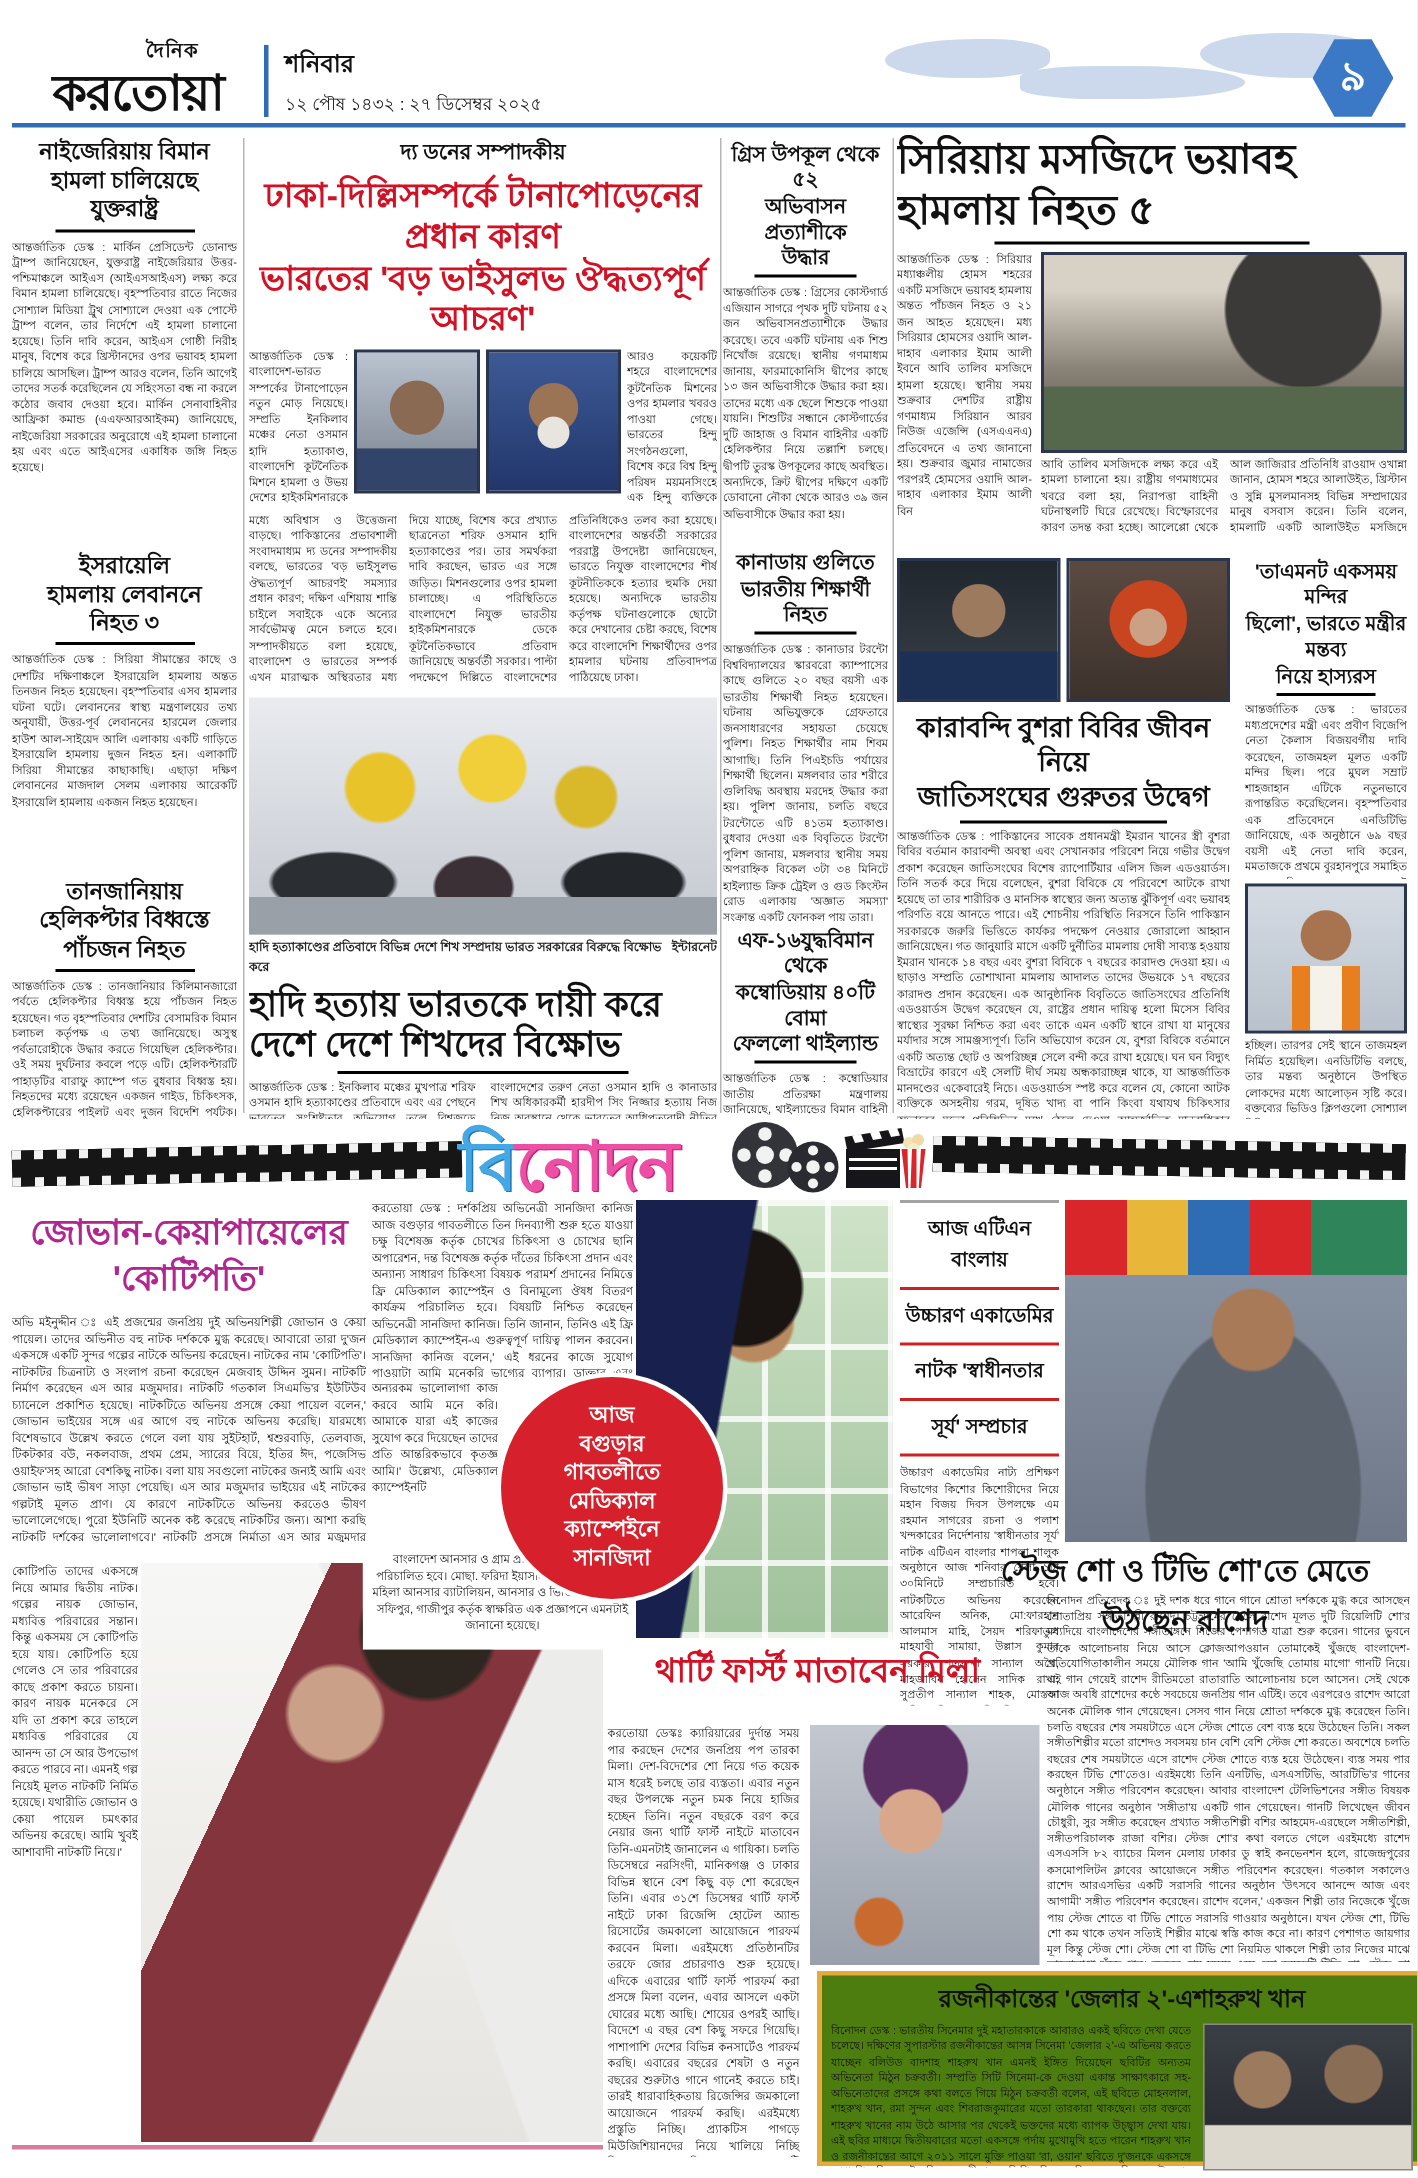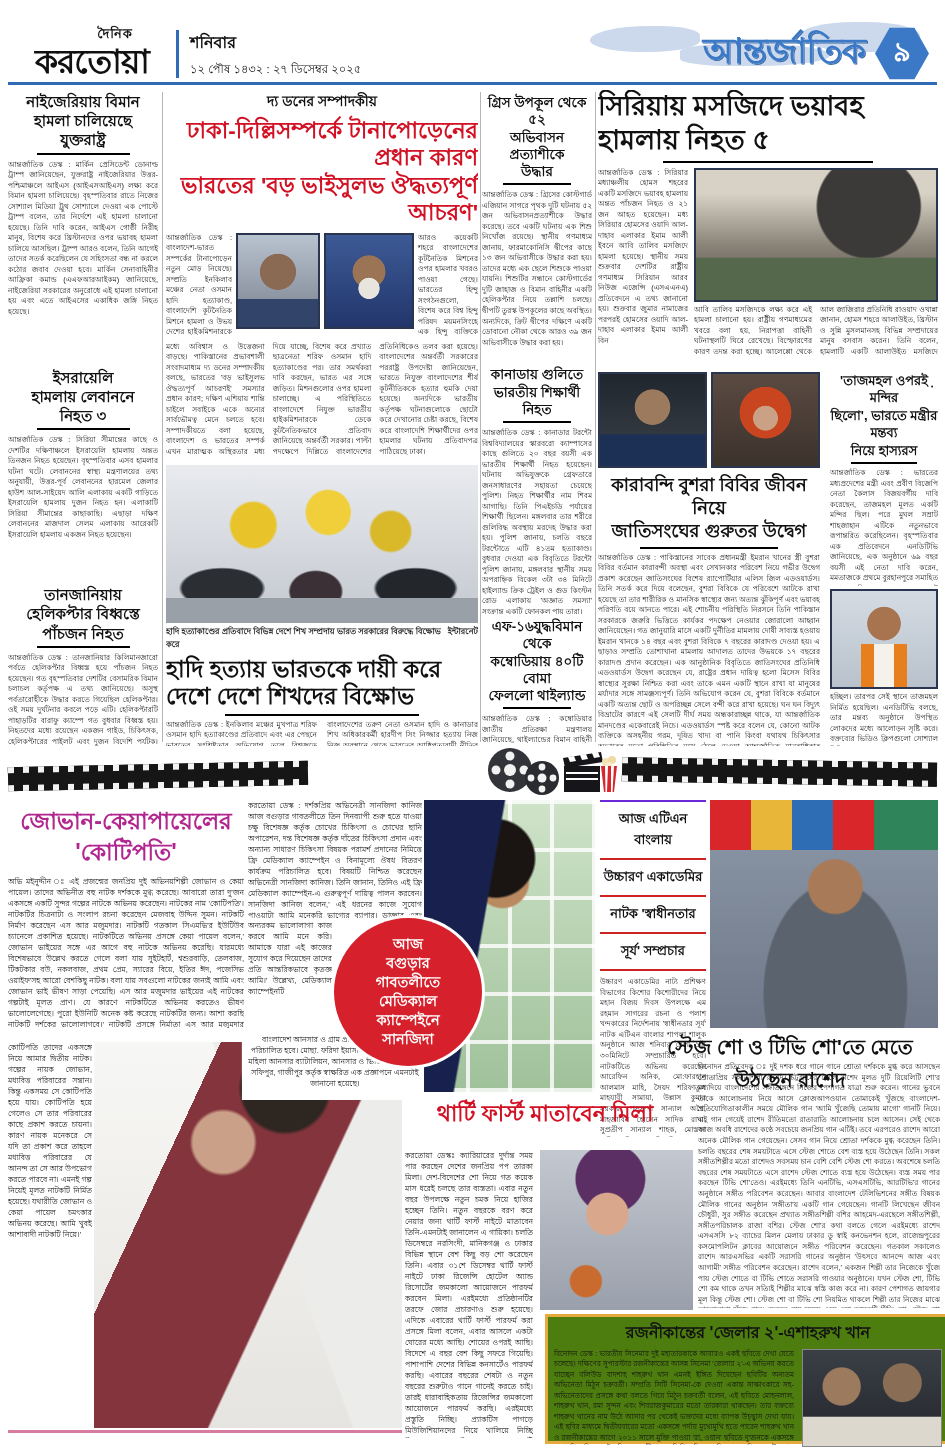--- a/index.html
+++ b/index.html
@@ -29,21 +29,21 @@
   .vsep{position:absolute;top:92px;height:650px;width:1px;background:#b5b5b5;}
   .news-title{font-weight:800;text-align:center;line-height:1.28;white-space:pre-line;}
   .rl::after{content:"";display:block;width:62%;margin:3px auto 0;border-bottom:2px solid #000;}
   .bt{font-size:7.4px;line-height:1.42;text-align:justify;overflow:hidden;}
   #col1{position:absolute;left:8px;top:90px;width:150px;height:656px;overflow:hidden;}
   #col1 .news-title{font-size:15px;margin:2px 0 5px;}
   #col3{position:absolute;left:482px;top:90px;width:110px;height:656px;overflow:hidden;}
   #col3 .news-title{font-size:13.5px;margin:4px 0 5px;}
   #center{position:absolute;left:166px;top:90px;width:312px;height:656px;overflow:hidden;}
   .kicker{font-size:14px;font-weight:800;text-align:center;}
-  .red-head{font-size:22.5px;font-weight:800;color:#d21224;text-align:right;line-height:1.22;
+  .red-head{font-size:22.5px;font-weight:800;color:#d21224;text-align:center;line-height:1.22;
             white-space:pre-line;margin-top:3px;}
   .c-row{display:flex;gap:4px;margin-top:6px;height:104px;}
   .c-row .bt{flex:none;}
   .pframe{border:2px solid #2a3550;box-sizing:border-box;}
   .threecol{columns:3;column-gap:8px;height:118px;margin-top:5px;}
   .twocol{columns:2;column-gap:10px;height:104px;margin-top:4px;}
   .caption{display:flex;justify-content:flex-end;font-size:8.2px;font-weight:700;
            margin-top:2px;color:#222;}
   .black-head{font-size:23px;font-weight:800;text-align:left;line-height:1.2;
               white-space:pre-line;margin-top:5px;}
@@ -161,21 +161,20 @@
   <div class="dateblock">
     <div class="day">শনিবার</div>
     <div class="dateline">১২ পৌষ ১৪৩২ : ২৭ ডিসেম্বর ২০২৫</div>
   </div>
   <div class="worldmap">
       <i class="b1"></i>
       <i class="b2"></i>
       <i class="b3"></i>
     </div>
   <div class="intl">
-    <span class="intl-txt">আন্তর্জাতিক</span>
     <span class="hex">
         <span>৯</span>
       </span>
   </div>
   <div class="blue-rule"></div>
 
   <div class="vsep" style="left:162px;"></div>
   <div class="vsep" style="left:480px;"></div>
   <div class="vsep" style="left:595px;"></div>
 
@@ -256,32 +255,35 @@
       <div style="width:222px;">
         <div style="display:flex;gap:4px;">
           <div class="ph ph-imran pframe" style="width:109px;height:96px;"></div>
           <div class="ph ph-bushra pframe" style="width:109px;height:96px;"></div>
         </div>
         <div class="bush-head rl">কারাবন্দি বুশরা বিবির জীবন নিয়ে
 জাতিসংঘের গুরুতর উদ্বেগ</div>
         <div class="bt" style="height:228px;">আন্তর্জাতিক ডেস্ক : পাকিস্তানের সাবেক প্রধানমন্ত্রী ইমরান খানের স্ত্রী বুশরা বিবির বর্তমান কারাবন্দী অবস্থা এবং সেখানকার পরিবেশ নিয়ে গভীর উদ্বেগ প্রকাশ করেছেন জাতিসংঘের বিশেষ র‍্যাপোর্টিয়ার এলিস জিল এডওয়ার্ডস। তিনি সতর্ক করে দিয়ে বলেছেন, বুশরা বিবিকে যে পরিবেশে আটকে রাখা হয়েছে তা তার শারীরিক ও মানসিক স্বাস্থ্যের জন্য অত্যন্ত ঝুঁকিপূর্ণ এবং ভয়াবহ পরিণতি বয়ে আনতে পারে। এই শোচনীয় পরিস্থিতি নিরসনে তিনি পাকিস্তান সরকারকে জরুরি ভিত্তিতে কার্যকর পদক্ষেপ নেওয়ার জোরালো আহ্বান জানিয়েছেন। গত জানুয়ারি মাসে একটি দুর্নীতির মামলায় দোষী সাব্যস্ত হওয়ায় ইমরান খানকে ১৪ বছর এবং বুশরা বিবিকে ৭ বছরের কারাদণ্ড দেওয়া হয়। এ ছাড়াও সম্প্রতি তোশাখানা মামলায় আদালত তাদের উভয়কে ১৭ বছরের কারাদণ্ড প্রদান করেছেন। এক আনুষ্ঠানিক বিবৃতিতে জাতিসংঘের প্রতিনিধি এডওয়ার্ডস উদ্বেগ করেছেন যে, রাষ্ট্রের প্রধান দায়িত্ব হলো মিসেস বিবির স্বাস্থ্যের সুরক্ষা নিশ্চিত করা এবং তাকে এমন একটি স্থানে রাখা যা মানুষের মর্যাদার সঙ্গে সামঞ্জস্যপূর্ণ। তিনি অভিযোগ করেন যে, বুশরা বিবিকে বর্তমানে একটি অত্যন্ত ছোট ও অপরিচ্ছন্ন সেলে বন্দী করে রাখা হয়েছে। ঘন ঘন বিদ্যুৎ বিভ্রাটের কারণে এই সেলটি দীর্ঘ সময় অন্ধকারাচ্ছন্ন থাকে, যা আন্তর্জাতিক মানদণ্ডের একেবারেই নিচে। এডওয়ার্ডস স্পষ্ট করে বলেন যে, কোনো আটক ব্যক্তিকে অসহনীয় গরম, দূষিত খাদ্য বা পানি কিংবা যথাযথ চিকিৎসার অভাবের মতো পরিস্থিতির মুখে ঠেলে দেওয়া আন্তর্জাতিক মানবাধিকার আইনের পরিপন্থী। জাতিসংঘের এই বিশেষ র‍্যাপোর্টিয়ার ইতিমধ্যেই পাকিস্তান সরকারকে আনুষ্ঠানিকভাবে বুশরা বিবির শারীরিক অবস্থা ও কারাপরিবেশের বিষয়ে অবহিত করেছেন। চলতি মাসের শুরুর দিকে তিনি ৭৩ বছর বয়সী সাবেক প্রধানমন্ত্রী ইমরান খানের কারাজীবন নিয়েও উদ্বেগ প্রকাশ করেছিলেন।</div>
       </div>
       <div style="width:108px;">
-        <div class="taj-head rl">'তাজমহল ওপরই় মন্দির
+        <div class="taj-head rl">'তাএমনট একসময় মন্দির
 ছিলো', ভারতে মন্ত্রীর মন্তব্য
 নিয়ে হাস্যরস</div>
         <div class="bt" style="height:118px;">আন্তর্জাতিক ডেস্ক : ভারতের মধ্যপ্রদেশের মন্ত্রী এবং প্রবীণ বিজেপি নেতা কৈলাস বিজয়বর্গীয় দাবি করেছেন, তাজমহল মূলত একটি মন্দির ছিল। পরে মুঘল সম্রাট শাহজাহান এটিকে নতুনভাবে রূপান্তরিত করেছিলেন। বৃহস্পতিবার এক প্রতিবেদনে এনডিটিভি জানিয়েছে, এক অনুষ্ঠানে ৬৯ বছর বয়সী এই নেতা দাবি করেন, মমতাজকে প্রথমে বুরহানপুরে সমাহিত করা হয়েছিল। পরে তার দেহ সেই স্থানে সরিয়ে নেওয়া হয়- যেখানে একটি মন্দির নির্মিত</div>
         <div class="ph ph-bjp pframe" style="width:100%;height:100px;margin:3px 0;"></div>
         <div class="bt" style="height:128px;">হচ্ছিল। তারপর সেই স্থানে তাজমহল নির্মিত হয়েছিল। এনডিটিভি বলছে, তার মন্তব্য অনুষ্ঠানে উপস্থিত লোকদের মধ্যে আলোড়ন সৃষ্টি করে। বক্তব্যের ভিডিও ক্লিপগুলো সোশ্যাল মিডিয়ায় ব্যাপকভাবে শেয়ার করা হয়। এর ফলে বহুমুখী তীব্র প্রতিক্রিয়া দেখা দেয়। এদিকে, বিজয়বর্গীয়ের এমন মন্তব্যের তীব্র প্রতিক্রিয়া জানিয়েছে ভারতের বিরোধী দল কংগ্রেস। দলটির মুখপাত্র ভূপেন্দ্র গুপ্ত বলেছেন, বিজেপি মন্ত্রীরা সীমা অতিক্রম করছেন এবং জনসাধারণের আলোচনায় বিভ্রান্তি তৈরি করছেন।</div>
       </div>
     </div>
   </div>
 
   <div class="strip" id="strip-l"></div>
   <div class="strip" id="strip-r"></div>
+  <div class="ent-title">
+    <span class="ent-blue">বি</span><span class="ent-pink">নোদন</span>
+  </div>
   <div class="ent-icons">
     <svg width="132" height="52" viewBox="0 0 132 52">
       <circle cx="24" cy="24" r="22" fill="#33343a"></circle>
         <circle cx="24" cy="24" r="6" fill="#f2f2f2"></circle>
       <circle cx="24" cy="10" r="4.5" fill="#f2f2f2"></circle>
         <circle cx="24" cy="38" r="4.5" fill="#f2f2f2"></circle>
       <circle cx="10" cy="24" r="4.5" fill="#f2f2f2"></circle>
         <circle cx="38" cy="24" r="4.5" fill="#f2f2f2"></circle>
       <circle cx="56" cy="32" r="17" fill="#2a2b30"></circle>
         <circle cx="56" cy="32" r="4.5" fill="#f2f2f2"></circle>
@@ -323,21 +325,21 @@
   <div class="ent-bt" id="san-c">বাংলাদেশ আনসার ও গ্রাম প্রতিরক্ষা বাহিনী কর্তৃক পরিচালিত হবে। মোছা. ফরিদা ইয়াসমিন, উপপরিচালক-১ মহিলা আনসার ব্যাটালিয়ন, আনসার ও ভিডিপি একাডেমি, সফিপুর, গাজীপুর কর্তৃক স্বাক্ষরিত এক প্রজ্ঞাপনে এমনটাই জানানো হয়েছে।</div>
   <div class="ph ph-sanjida" id="san-photo"></div>
   <div id="badge">আজ
 বগুড়ার
 গাবতলীতে
 মেডিক্যাল
 ক্যাম্পেইনে
 সানজিদা</div>
 
   <div id="atn">
-    <div class="atn-line" style="border-top:2px solid #6d28d9;">আজ এটিএন বাংলায়</div>
+    <div class="atn-line" style="border-top:2px solid #a3a3a3;">আজ এটিএন বাংলায়</div>
     <div class="atn-line">উচ্চারণ একাডেমির</div>
     <div class="atn-line">নাটক 'স্বাধীনতার</div>
     <div class="atn-line">সূর্য' সম্প্রচার</div>
     <div class="ent-bt">উচ্চারণ একাডেমির নাট্য প্রশিক্ষণ বিভাগের কিশোর কিশোরীদের নিয়ে মহান বিজয় দিবস উপলক্ষে এম রহমান সাগরের রচনা ও পলাশ খন্দকারের নির্দেশনায় 'স্বাধীনতার সূর্য' নাটক এটিএন বাংলার শাপলা শালুক অনুষ্ঠানে আজ শনিবার বেলা ১টা ৩০মিনিটে সম্প্রচারিত হবে। নাটকটিতে অভিনয় করেছেন আরেফিন অনিক, মো:ফারহান আলমাস মাহি, সৈয়দ শরিফাতুল মাহযাবী সামায়া, উল্লাস কুমার সরকার, শতদ্রুপা সান্যাল অথৈ, মাহজাবিন হোসেন সাদিক রাখা, সুপ্রতীপ সান্যাল শাহক, মোস্তফা মাহির সাদিক। খবর বিজ্ঞপ্তির।</div>
   </div>
 
   <div class="ph ph-rashed" id="rashed-photo"></div>
   <div id="rashed-head">স্টেজ শো ও টিভি শো'তে মেতে উঠছেন রাশেদ</div>
   <div class="ent-bt" id="rashed-body">বিনোদন প্রতিবেদক ঃ দুই দশক ধরে গানে গানে শ্রোতা দর্শককে মুগ্ধ করে আসছেন শ্রোতাপ্রিয় সঙ্গীতশিল্পী রাশেদ। চট্টগ্রামের ছেলে রাশেদ মূলত দুটি রিয়েলিটি শো'র মধ্যদিয়ে বাংলাদেশের সঙ্গীতাঙ্গনে নিজের পেশাগত যাত্রা শুরু করেন। গানের ভুবনে তাকে আলোচনায় নিয়ে আসে ক্লোজআপওয়ান তোমাকেই খুঁজছে বাংলাদেশ-প্রতিযোগিতাকালীন সময়ে মৌলিক গান 'আমি খুঁজেছি তোমায় মাগো' গানটি নিয়ে। এই গান গেয়েই রাশেদ রীতিমতো রাতারাতি আলোচনায় চলে আসেন। সেই থেকে আজ অবধি রাশেদের কণ্ঠে সবচেয়ে জনপ্রিয় গান এটিই। তবে এরপরেও রাশেদ আরো অনেক মৌলিক গান গেয়েছেন। সেসব গান নিয়ে শ্রোতা দর্শককে মুগ্ধ করেছেন তিনি। চলতি বছরের শেষ সময়টাতে এসে স্টেজ শোতে বেশ ব্যস্ত হয়ে উঠেছেন তিনি। সকল সঙ্গীতশিল্পীর মতো রাশেদও সবসময় চান বেশি বেশি স্টেজ শো করতে। অবশেষে চলতি বছরের শেষ সময়টাতে এসে রাশেদ স্টেজ শোতে ব্যস্ত হয়ে উঠেছেন। ব্যস্ত সময় পার করছেন টিভি শো'তেও। এরইমধ্যে তিনি এনটিভি, এসএসটিভি, আরটিভি'র গানের অনুষ্ঠানে সঙ্গীত পরিবেশন করেছেন। আবার বাংলাদেশ টেলিভিশনের সঙ্গীত বিষয়ক মৌলিক গানের অনুষ্ঠান 'সঙ্গীতা'য় একটি গান গেয়েছেন। গানটি লিখেছেন জীবন চৌধুরী, সুর সঙ্গীত করেছেন প্রখ্যাত সঙ্গীতশিল্পী বশির আহমেদ-এরছেলে সঙ্গীতশিল্পী, সঙ্গীতপরিচালক রাজা বশির। স্টেজ শো'র কথা বলতে গেলে এরইমধ্যে রাশেদ এসএসসি ৮২ ব্যাচের মিলন মেলায় ঢাকার ডু স্বাই কনভেনশন হলে, রাজেন্দ্রপুরের কসমোপলিটন ক্লাবের আয়োজনে সঙ্গীত পরিবেশন করেছেন। গতকাল সকালেও রাশেদ আরএসভির একটি সরাসরি গানের অনুষ্ঠান 'উৎসবে আনন্দে আজ এবং আগামী' সঙ্গীত পরিবেশন করেছেন। রাশেদ বলেন,' একজন শিল্পী তার নিজেকে খুঁজে পায় স্টেজ শোতে বা টিভি শোতে সরাসরি গাওয়ার অনুষ্ঠানে। যখন স্টেজ শো, টিভি শো কম থাকে তখন সত্যিই শিল্পীর মাঝে স্বস্তি কাজ করে না। কারণ পেশাগত জায়গার মূল কিন্তু স্টেজ শো। স্টেজ শো বা টিভি শো নিয়মিত থাকলে শিল্পী তার নিজের মাঝে ভালোলাগা খুঁজে পান। বছরের শেষ সময়ে এসে বেশ কয়েকটি টিভি শো, স্টেজ শো করেছি-কিছুটা ভালোলাগছে। চলতি বছরের শেষ মুহূর্তে এবং আগামী বছরের শুরুতে আরো বেশ কয়েকটি টিভি শোতে কাজ করার ব্যাপারে আলাপ চলছে। চূড়ান্ত হলেই শ্রোতা দর্শক জানতে পারবেন।'</div>
 

